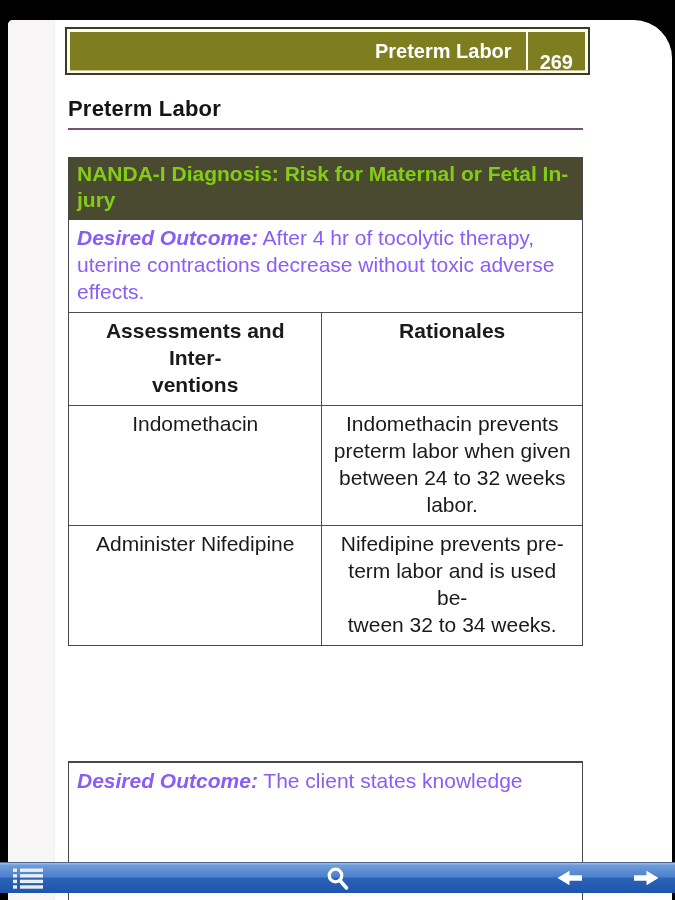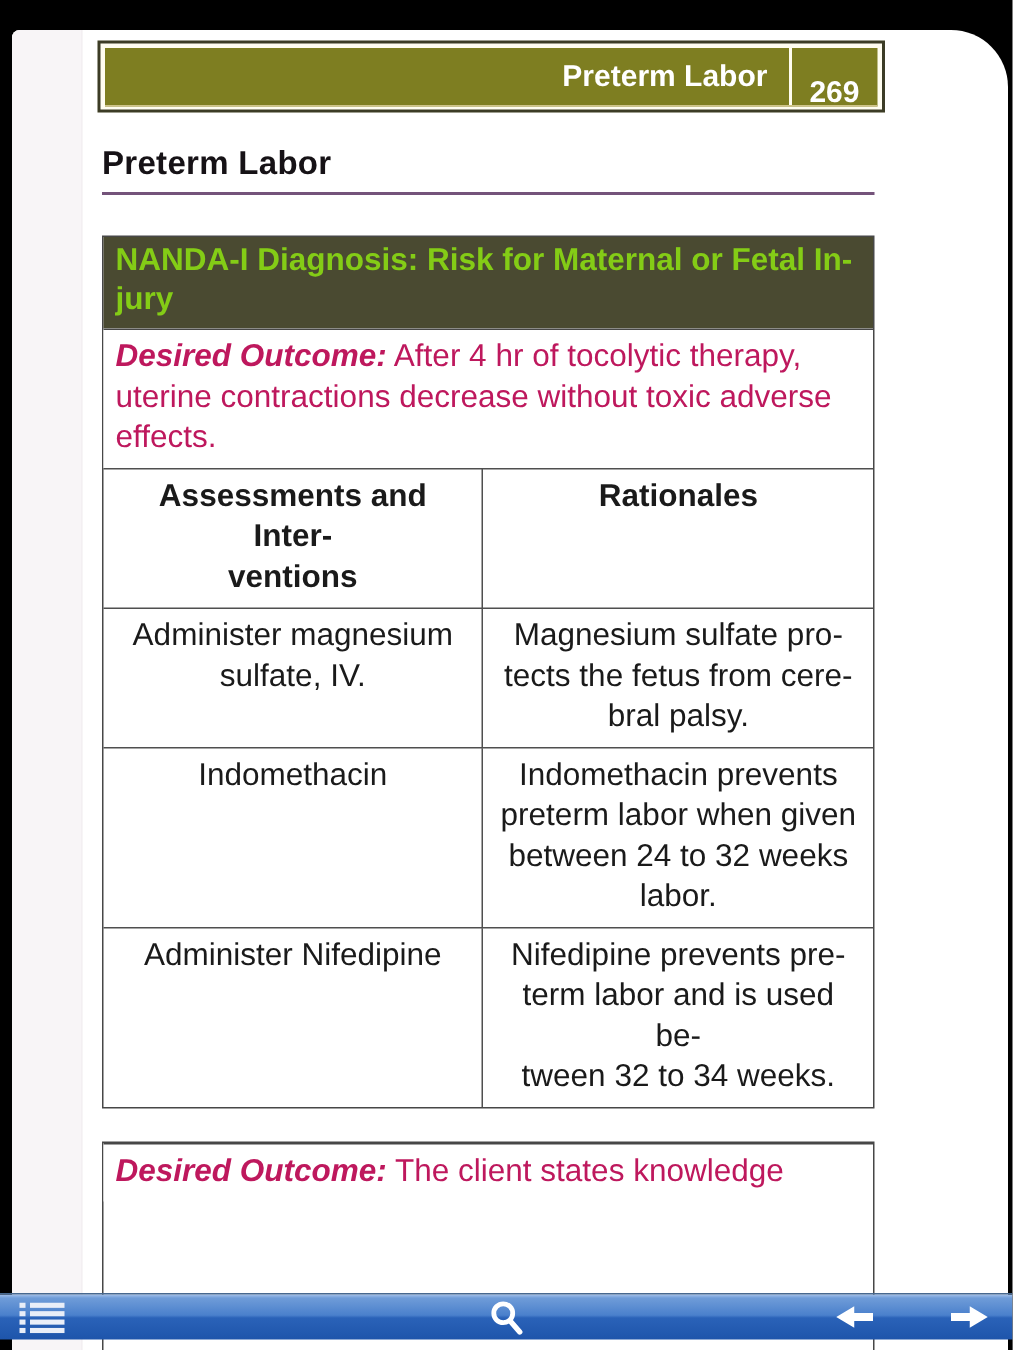--- a/index.html
+++ b/index.html
@@ -46,21 +46,21 @@
   .diag2{position:absolute;left:60px;top:741px;height:160px;}
   .nanda{
     background:#4a4a31;color:#84cc16;font-size:21px;font-weight:bold;
     line-height:26px;padding:3px 8px 6px 8px;
   }
   .nanda-title{white-space:pre-line;}
   .bi{font-style:italic;font-weight:bold;}
   .related-text{font-weight:normal;}
   .outcome{
     border-top:1px solid #474747;padding:4px 8px 7px 8px;
-    font-size:21px;line-height:27px;color:#be185d;background:#fff;
+    font-size:21px;line-height:27px;color:#8b5cf6;background:#fff;
   }
   table.grid{border-collapse:collapse;table-layout:fixed;width:100%;}
   table.grid td,table.grid th{
     border:1px solid #4f4f4f;vertical-align:top;text-align:center;
     font-size:21px;line-height:27px;color:#1a1a1a;
     padding:4px 8px 7px 8px;white-space:pre-line;
   }
   table.grid th{font-weight:bold;}
   col.c1{width:49.3%;} col.c2{width:50.7%;}
   table.grid tr>*:first-child{border-left:none;}
@@ -108,27 +108,20 @@
     <table class="grid">
       <colgroup>
           <col class="c1">
           <col class="c2">
         </colgroup>
       <tbody>
           <tr>
         <th>Assessments and Inter-
 ventions</th>
         <th>Rationales</th>
-      </tr>
-      <tr>
-        <td>Administer magnesium
-sulfate, IV.</td>
-        <td>Magnesium sulfate pro-
-tects the fetus from cere-
-bral palsy.</td>
       </tr>
       <tr>
         <td>Indomethacin</td>
         <td>Indomethacin prevents
 preterm labor when given
 between 24 to 32 weeks
 labor.</td>
       </tr>
       <tr>
         <td>Administer Nifedipine</td>

